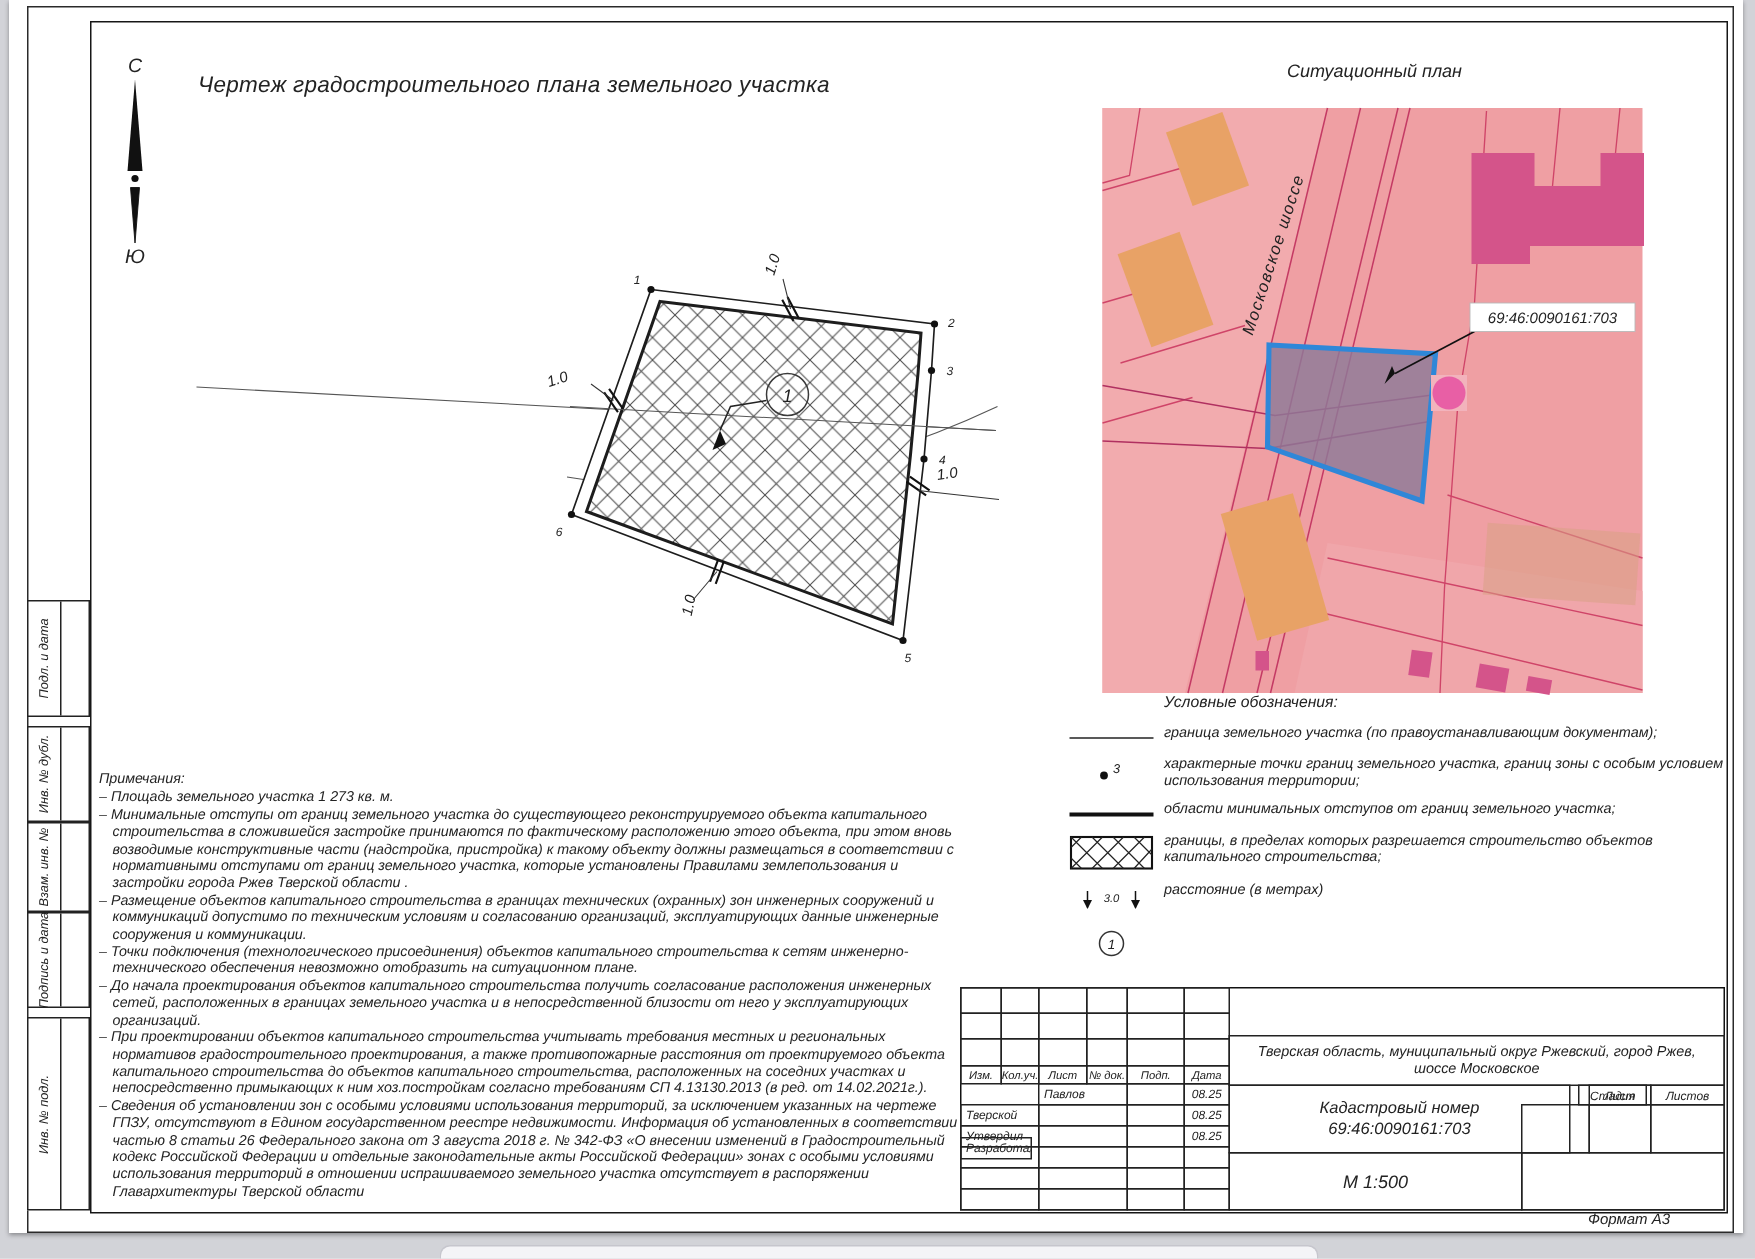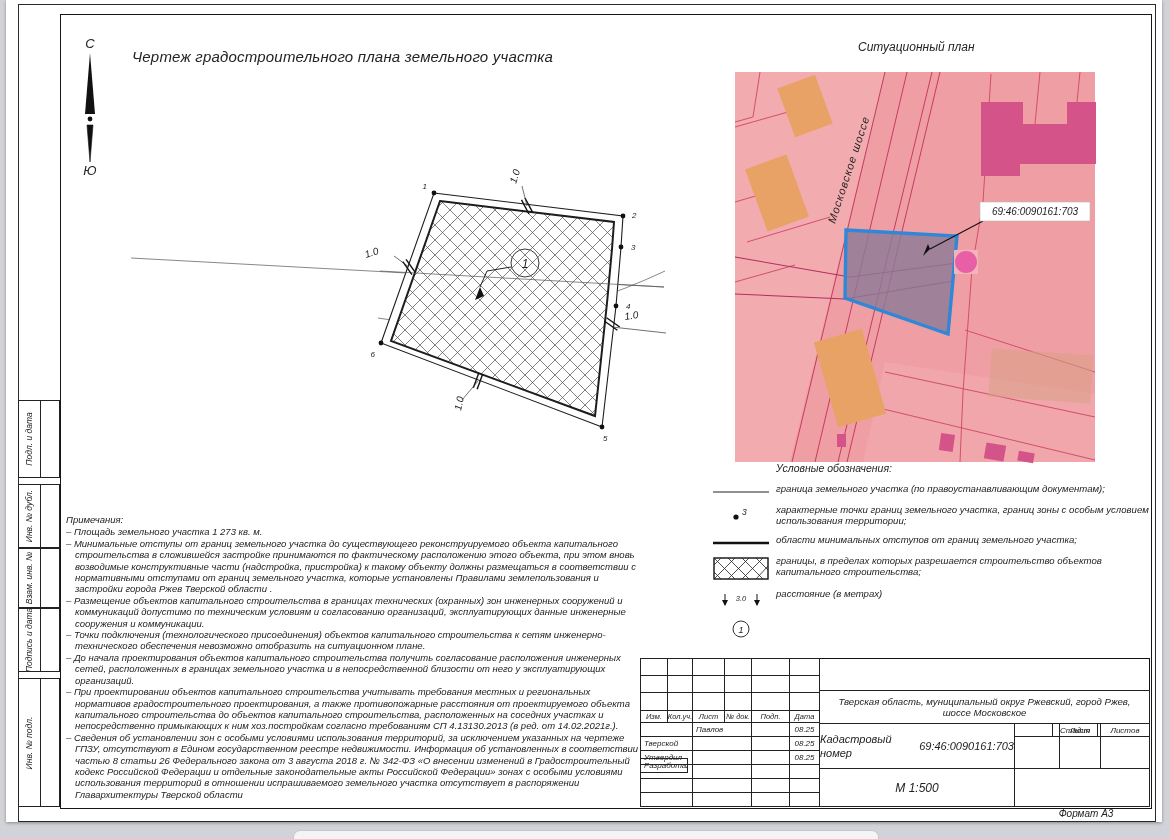--- a/index.html
+++ b/index.html
@@ -323,21 +323,21 @@
   <div class="cell" style="left:640px;top:778px;width:53px;height:15px;"></div>
   <div class="cell" style="left:692px;top:778px;width:60px;height:15px;"></div>
   <div class="cell" style="left:751px;top:778px;width:39px;height:15px;"></div>
   <div class="cell" style="left:789px;top:778px;width:31px;height:15px;"></div>
   <div class="cell" style="left:640px;top:792px;width:53px;height:15px;"></div>
   <div class="cell" style="left:692px;top:792px;width:60px;height:15px;"></div>
   <div class="cell" style="left:751px;top:792px;width:39px;height:15px;"></div>
   <div class="cell" style="left:789px;top:792px;width:31px;height:15px;"></div>
 
   <div class="cell" style="left:819px;top:690px;width:331px;height:34px;font-size:9.6px;text-align:center;padding:0 10px;">Тверская область, муниципальный округ Ржевский, город Ржев, шоссе Московское</div>
-  <div class="cell" style="left:819px;top:723px;width:196px;height:46px;flex-direction:row;font-size:11px;line-height:14px;">
+  <div class="cell" style="left:819px;top:723px;width:228px;height:46px;flex-direction:column;font-size:11px;line-height:14px;">
     <span>Кадастровый номер</span>
     <span>69:46:0090161:703</span>
   </div>
   <div class="cell" style="left:819px;top:768px;width:196px;height:39px;font-size:12px;">М 1:500</div>
   <div class="cell" style="left:1052px;top:723px;width:46px;height:14px;font-size:8px;">Стадия</div>
   <div class="cell" style="left:1059px;top:723px;width:42px;height:14px;font-size:8px;">Лист</div>
   <div class="cell" style="left:1100px;top:723px;width:50px;height:14px;font-size:8px;">Листов</div>
   <div class="cell" style="left:1014px;top:736px;width:46px;height:33px;"></div>
   <div class="cell" style="left:1059px;top:736px;width:42px;height:33px;"></div>
   <div class="cell" style="left:1100px;top:736px;width:50px;height:33px;"></div>

